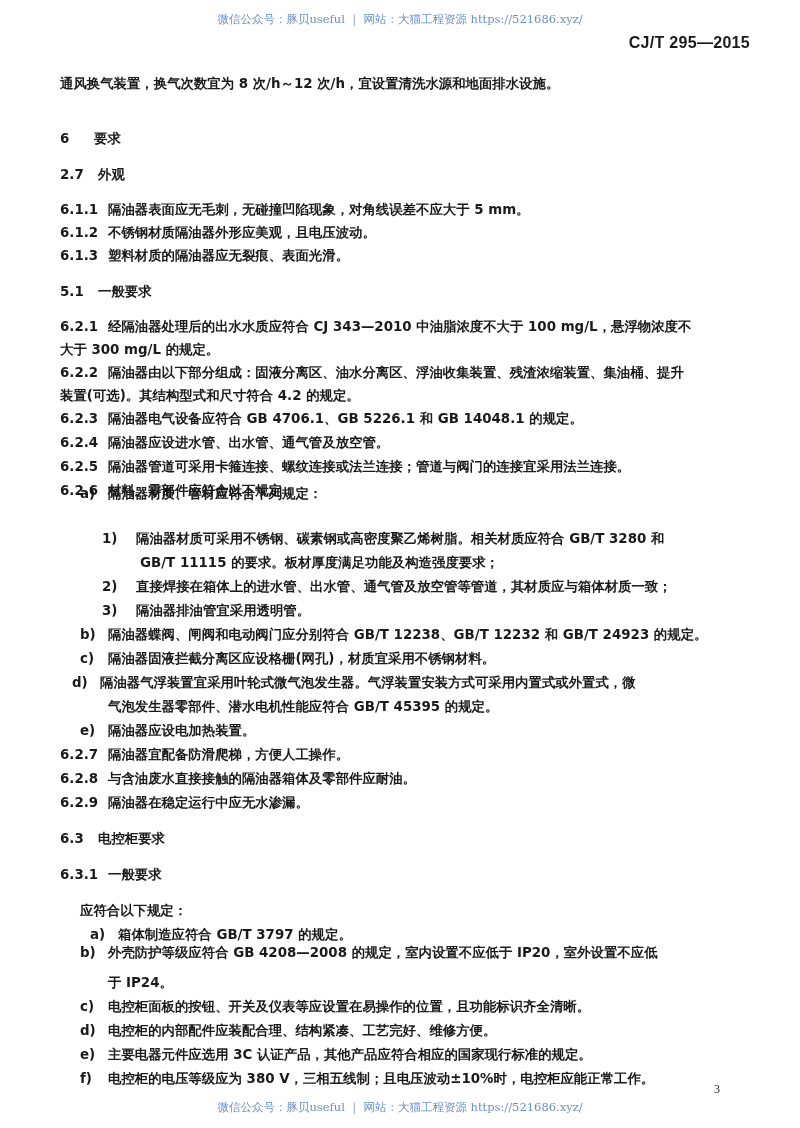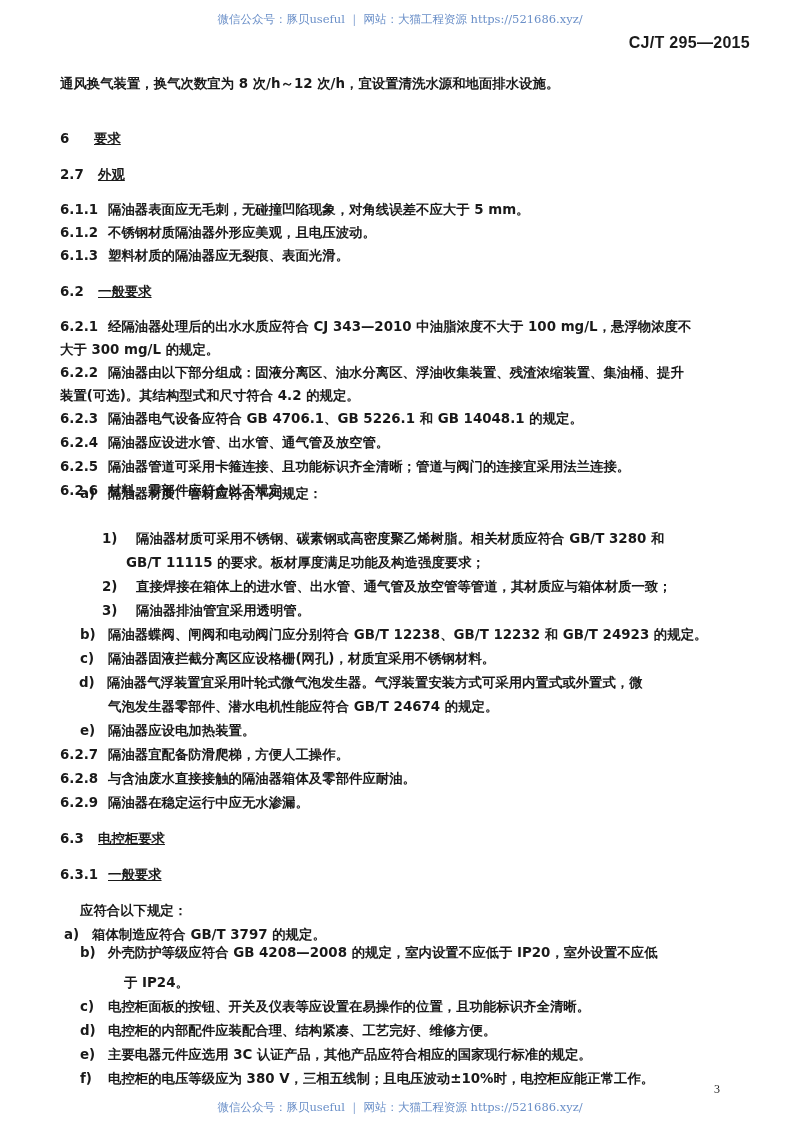--- a/index.html
+++ b/index.html
@@ -4,73 +4,73 @@
   <style>
     html, body { margin: 0; padding: 0; background: #ffffff; }
     body { width: 800px; height: 1128px; position: relative; overflow: hidden;
            font-family: "DejaVu Sans", "Liberation Sans", sans-serif; color: #1a1a1a; }
     .wm { position: absolute; left: 0; width: 800px; text-align: center;
           font-family: "DejaVu Serif", "Liberation Serif", serif; font-size: 11.5px; color: #6a8fc8; }
     .std { position: absolute; right: 50px; top: 34px; font-family: "Liberation Sans", sans-serif;
            font-weight: bold; font-size: 16px; letter-spacing: 0.3px; margin-left: 40px; }
     .ln { position: absolute; left: 60px; font-size: 13.4px; white-space: nowrap; font-weight: 600; }
     .num { display: inline-block; }
-    .h { font-weight: bold; text-decoration: underline; }
+    .h { font-weight: bold; }
     .pg { position: absolute; right: 80px; top: 1082px; font-size: 12px; font-family: "Liberation Serif", serif; }
   </style>
 </head>
 <body>
 
 <div class="wm" style="top:12px">微信公众号：豚贝useful ｜ 网站：大猫工程资源 https://521686.xyz/</div>
 <div class="std">CJ/T 295—2015</div>
 
 <div>
   <div class="ln" style="top:75px"><span>通风换气装置，换气次数宜为 8 次/h～12 次/h，宜设置清洗水源和地面排水设施。</span></div>
 
   <div class="ln h" style="top:130px"><span class="num" style="width:34px">6</span><span>要求</span></div>
 
   <div class="ln h" style="top:166px"><span class="num" style="width:38px">2.7</span><span>外观</span></div>
 
   <div class="ln" style="top:201px"><span class="num" style="width:48px">6.1.1</span><span>隔油器表面应无毛刺，无碰撞凹陷现象，对角线误差不应大于 5 mm。</span></div>
   <div class="ln" style="top:224px"><span class="num" style="width:48px">6.1.2</span><span>不锈钢材质隔油器外形应美观，且电压波动。</span></div>
   <div class="ln" style="top:247px"><span class="num" style="width:48px">6.1.3</span><span>塑料材质的隔油器应无裂痕、表面光滑。</span></div>
 
-  <div class="ln h" style="top:283px"><span class="num" style="width:38px">6.2</span><span>一般要求</span></div>
+  <div class="ln h" style="top:283px"><span class="num" style="width:38px">5.1</span><span>一般要求</span></div>
 
   <div class="ln" style="top:318px"><span class="num" style="width:48px">6.2.1</span><span>经隔油器处理后的出水水质应符合 CJ 343—2010 中油脂浓度不大于 100 mg/L，悬浮物浓度不</span></div>
   <div class="ln" style="top:341px"><span>大于 300 mg/L 的规定。</span></div>
   <div class="ln" style="top:364px"><span class="num" style="width:48px">6.2.2</span><span>隔油器由以下部分组成：固液分离区、油水分离区、浮油收集装置、残渣浓缩装置、集油桶、提升</span></div>
   <div class="ln" style="top:387px"><span>装置(可选)。其结构型式和尺寸符合 4.2 的规定。</span></div>
   <div class="ln" style="top:410px"><span class="num" style="width:48px">6.2.3</span><span>隔油器电气设备应符合 GB 4706.1、GB 5226.1 和 GB 14048.1 的规定。</span></div>
   <div class="ln" style="top:434px"><span class="num" style="width:48px">6.2.4</span><span>隔油器应设进水管、出水管、通气管及放空管。</span></div>
-  <div class="ln" style="top:458px"><span class="num" style="width:48px">6.2.5</span><span>隔油器管道可采用卡箍连接、且功能标识齐全清晰；管道与阀门的连接宜采用法兰连接。</span></div>
+  <div class="ln" style="top:458px"><span class="num" style="width:48px">6.2.5</span><span>隔油器管道可采用卡箍连接、螺纹连接或法兰连接；管道与阀门的连接宜采用法兰连接。</span></div>
   <div class="ln" style="top:482px"><span class="num" style="width:48px">6.2.6</span><span>材料、零部件应符合以下规定：</span></div>
 
   <div class="ln" style="top:485px; left:80px"><span class="num" style="width:28px">a)</span><span>隔油器材质、管材应符合下列规定：</span></div>
   <div class="ln" style="top:530px; left:102px"><span class="num" style="width:34px">1)</span><span>隔油器材质可采用不锈钢、碳素钢或高密度聚乙烯树脂。相关材质应符合 GB/T 3280 和</span></div>
-  <div class="ln" style="top:554px; left:126px"><span>GB/T 11115 的要求。板材厚度满足功能及构造强度要求；</span></div>
+  <div class="ln" style="top:554px; left:140px"><span>GB/T 11115 的要求。板材厚度满足功能及构造强度要求；</span></div>
   <div class="ln" style="top:578px; left:102px"><span class="num" style="width:34px">2)</span><span>直接焊接在箱体上的进水管、出水管、通气管及放空管等管道，其材质应与箱体材质一致；</span></div>
   <div class="ln" style="top:602px; left:102px"><span class="num" style="width:34px">3)</span><span>隔油器排油管宜采用透明管。</span></div>
   <div class="ln" style="top:626px; left:80px"><span class="num" style="width:28px">b)</span><span>隔油器蝶阀、闸阀和电动阀门应分别符合 GB/T 12238、GB/T 12232 和 GB/T 24923 的规定。</span></div>
   <div class="ln" style="top:650px; left:80px"><span class="num" style="width:28px">c)</span><span>隔油器固液拦截分离区应设格栅(网孔)，材质宜采用不锈钢材料。</span></div>
-  <div class="ln" style="top:674px; left:79px"><span class="num" style="width:28px">d)</span><span>隔油器气浮装置宜采用叶轮式微气泡发生器。气浮装置安装方式可采用内置式或外置式，微</span></div>
-  <div class="ln" style="top:698px; left:108px"><span>气泡发生器零部件、潜水电机性能应符合 GB/T 24674 的规定。</span></div>
+  <div class="ln" style="top:674px; left:72px"><span class="num" style="width:28px">d)</span><span>隔油器气浮装置宜采用叶轮式微气泡发生器。气浮装置安装方式可采用内置式或外置式，微</span></div>
+  <div class="ln" style="top:698px; left:108px"><span>气泡发生器零部件、潜水电机性能应符合 GB/T 45395 的规定。</span></div>
   <div class="ln" style="top:722px; left:80px"><span class="num" style="width:28px">e)</span><span>隔油器应设电加热装置。</span></div>
 
   <div class="ln" style="top:746px"><span class="num" style="width:48px">6.2.7</span><span>隔油器宜配备防滑爬梯，方便人工操作。</span></div>
   <div class="ln" style="top:770px"><span class="num" style="width:48px">6.2.8</span><span>与含油废水直接接触的隔油器箱体及零部件应耐油。</span></div>
   <div class="ln" style="top:794px"><span class="num" style="width:48px">6.2.9</span><span>隔油器在稳定运行中应无水渗漏。</span></div>
 
   <div class="ln h" style="top:830px"><span class="num" style="width:38px">6.3</span><span>电控柜要求</span></div>
   <div class="ln h" style="top:866px"><span class="num" style="width:48px">6.3.1</span><span>一般要求</span></div>
 
   <div class="ln" style="top:902px; left:80px"><span>应符合以下规定：</span></div>
-  <div class="ln" style="top:926px; left:64px"><span class="num" style="width:28px">a)</span><span>箱体制造应符合 GB/T 3797 的规定。</span></div>
+  <div class="ln" style="top:926px; left:90px"><span class="num" style="width:28px">a)</span><span>箱体制造应符合 GB/T 3797 的规定。</span></div>
   <div class="ln" style="top:944px; left:80px"><span class="num" style="width:28px">b)</span><span>外壳防护等级应符合 GB 4208—2008 的规定，室内设置不应低于 IP20，室外设置不应低</span></div>
-  <div class="ln" style="top:974px; left:124px"><span>于 IP24。</span></div>
+  <div class="ln" style="top:974px; left:108px"><span>于 IP24。</span></div>
   <div class="ln" style="top:998px; left:80px"><span class="num" style="width:28px">c)</span><span>电控柜面板的按钮、开关及仪表等应设置在易操作的位置，且功能标识齐全清晰。</span></div>
   <div class="ln" style="top:1022px; left:80px"><span class="num" style="width:28px">d)</span><span>电控柜的内部配件应装配合理、结构紧凑、工艺完好、维修方便。</span></div>
   <div class="ln" style="top:1046px; left:80px"><span class="num" style="width:28px">e)</span><span>主要电器元件应选用 3C 认证产品，其他产品应符合相应的国家现行标准的规定。</span></div>
   <div class="ln" style="top:1070px; left:80px"><span class="num" style="width:28px">f)</span><span>电控柜的电压等级应为 380 V，三相五线制；且电压波动±10%时，电控柜应能正常工作。</span></div>
 </div>
 
 <div class="pg">3</div>
 <div class="wm" style="top:1100px">微信公众号：豚贝useful ｜ 网站：大猫工程资源 https://521686.xyz/</div>
 
 </body></html>

